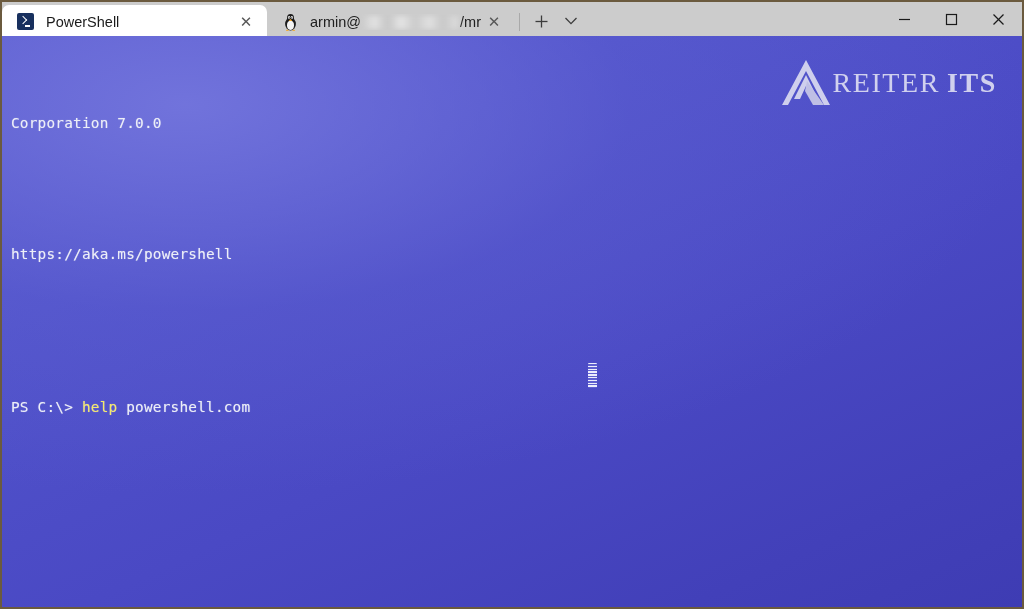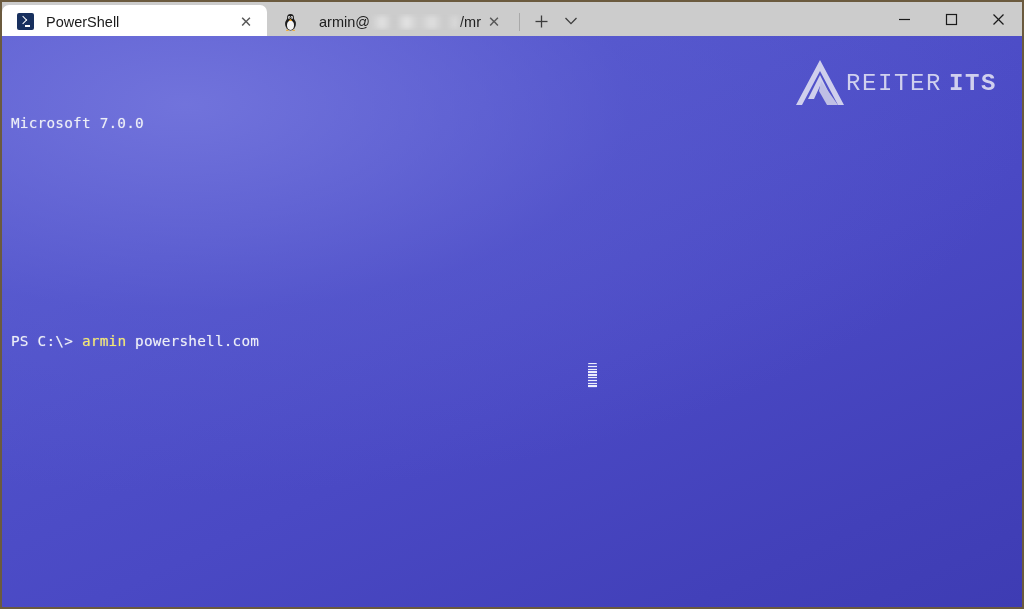--- a/index.html
+++ b/index.html
@@ -100,21 +100,21 @@
     font-size: 14.5px;
     color: #1b1b1b;
     white-space: nowrap;
     overflow: hidden;
     flex: 1 1 auto;
   }
   .tab.inactive .tab-label {
     color: #202020;
     display: flex;
     align-items: center;
-    margin-left: 20px;
+    margin-left: 11px;
   }
 
   .blur-host {
     display: inline-block;
     width: 110px;
     height: 13px;
     margin: 0 2px;
     border-radius: 2px;
     background:
       linear-gradient(90deg,
@@ -231,24 +231,24 @@
     display: flex;
     align-items: center;
     opacity: 0.92;
   }
   .logo-mark {
     width: 52px;
     height: 50px;
     flex: 0 0 auto;
   }
   .logo-text {
-    font-size: 24px;
+    font-size: 28px;
     letter-spacing: 1.6px;
     color: #dcdcf2;
-    font-family: Liberation Mono, monospace;
+    font-family: Liberation Serif, serif;
     white-space: nowrap;
   }
   .logo-text .light { font-weight: 300; }
   .logo-text .bold { font-weight: 700; margin-left: 7px; }
 </style>
 </head>
 <body>
 
 <div id="app">
 
@@ -320,25 +320,26 @@
           <line x1="11.5" y1="1.5" x2="1.5" y2="11.5" stroke="#1a1a1a" stroke-width="1.2"></line>
         </svg>
       </div>
     </div>
   </div>
 
   <div class="terminal">
 
     <div class="term-body">
 
-      <div class="line">Microsoft 7.0.0</div>
+      <div class="line">Corporation 7.0.0</div>
       <div class="blank"></div>
+      <div class="line">https://aka.ms/powershell</div>
       <div class="blank"></div>
 
-      <div class="line"><span>PS C:\&gt; </span><span class="cmd-kw">armin</span><span> powershell.com</span></div>
+      <div class="line"><span>PS C:\&gt; </span><span class="cmd-kw">help</span><span> powershell.com</span></div>
 
       
       
       
       
       
       
       
       
       

